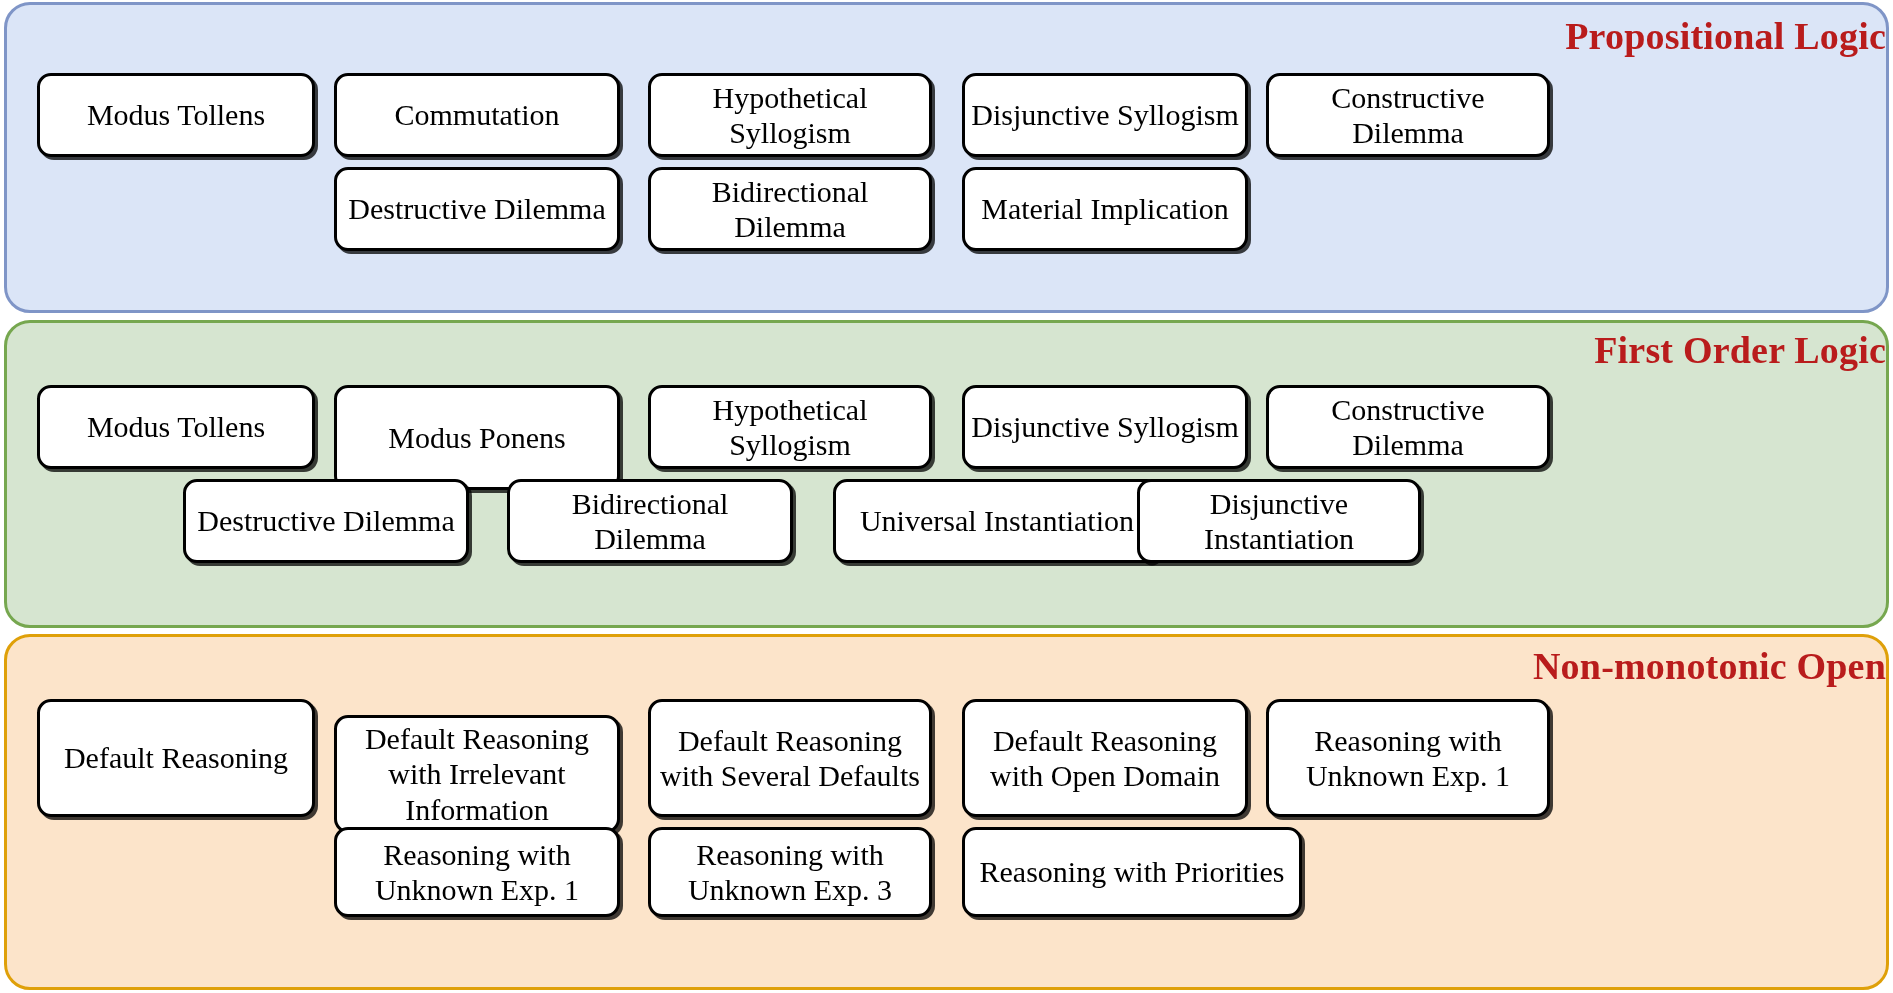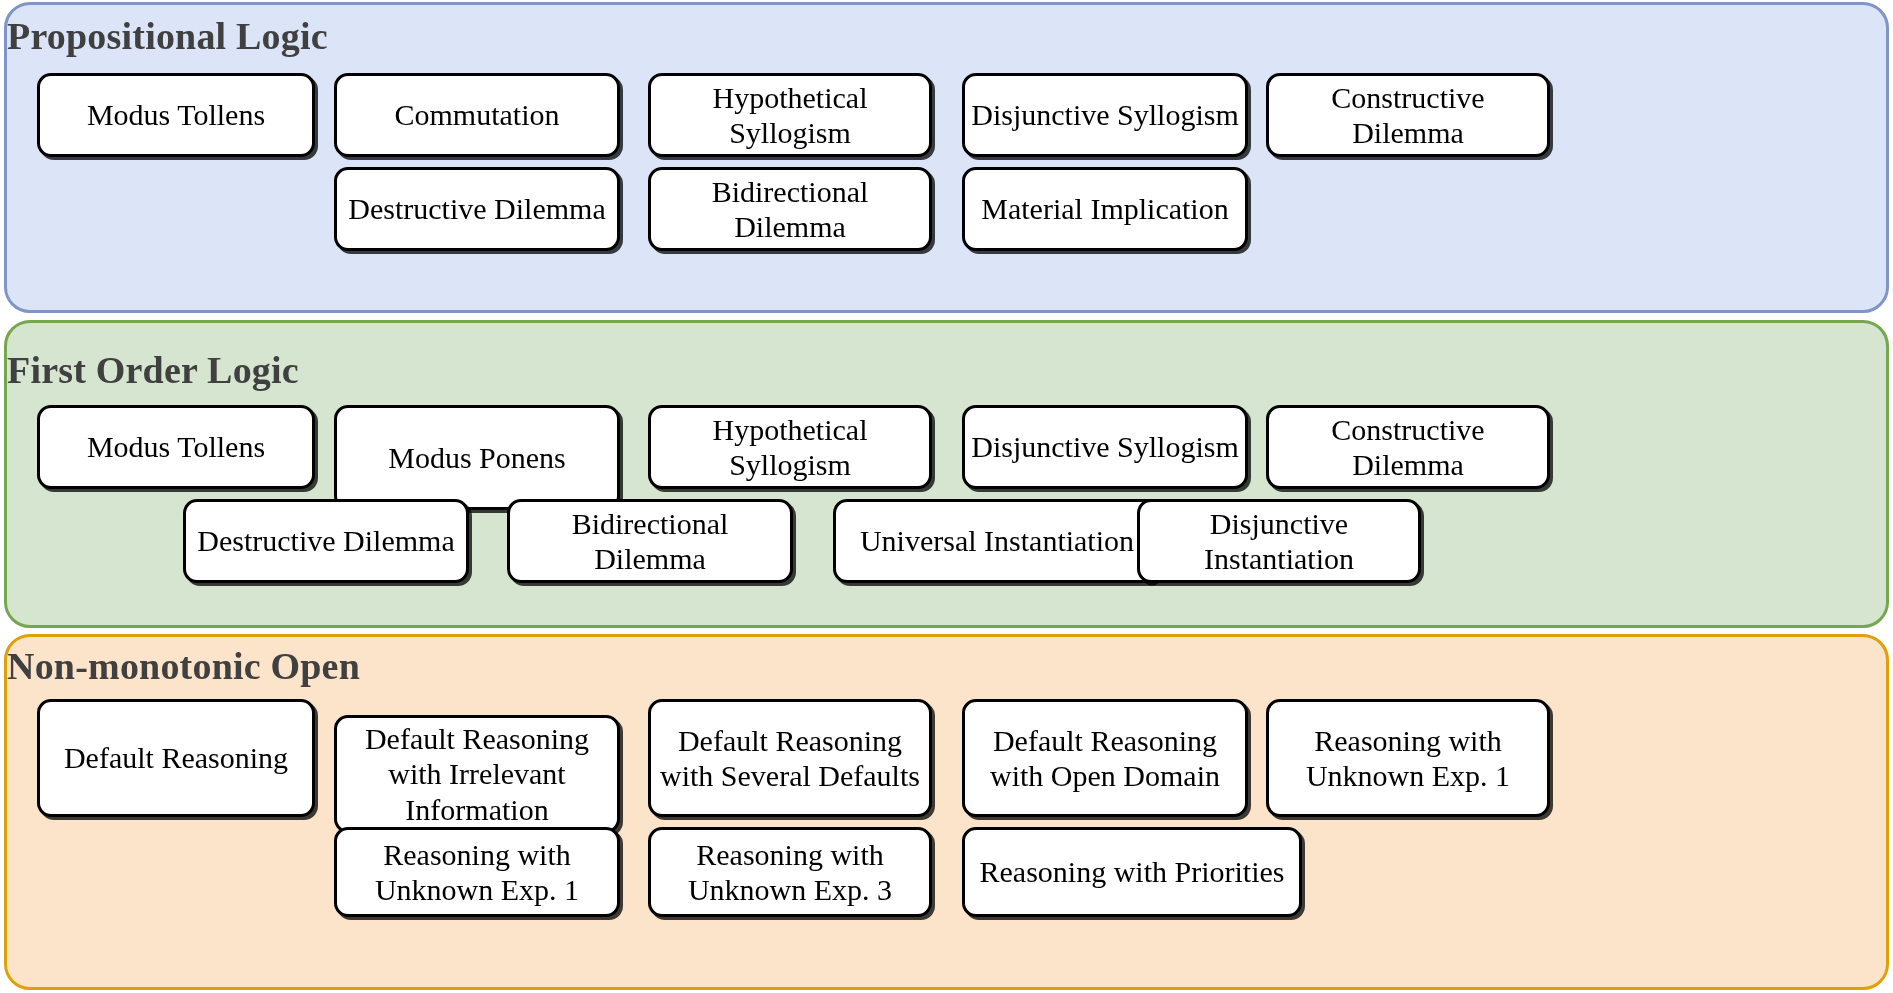--- a/index.html
+++ b/index.html
@@ -28,29 +28,29 @@
     border-radius: 26px;
     border-style: solid;
     border-width: 3px;
     overflow: hidden;
   }
   .panel-prop   { top: 2px;   height: 311px; background: #dbe5f7; border-color: #7f95c7; }
   .panel-fol    { top: 320px; height: 308px; background: #d6e5d0; border-color: #76a74f; }
   .panel-nonmon { top: 634px; height: 356px; background: #fce4ca; border-color: #dfa009; }
 
   .panel-title {
-    text-align: left;
+    text-align: right;
     font-weight: bold;
     font-size: 38px;
     line-height: 1;
-    color: #404040;
+    color: #b91c1c;
     letter-spacing: 0.2px;
   }
   .panel-prop .panel-title   { padding-top: 12px; }
-  .panel-fol .panel-title    { padding-top: 28px; }
+  .panel-fol .panel-title    { padding-top: 8px; }
   .panel-nonmon .panel-title { padding-top: 10px; }
 
   .row {
     position: relative;
     width: 100%;
     height: 0;
   }
 
   .node {
     position: absolute;

